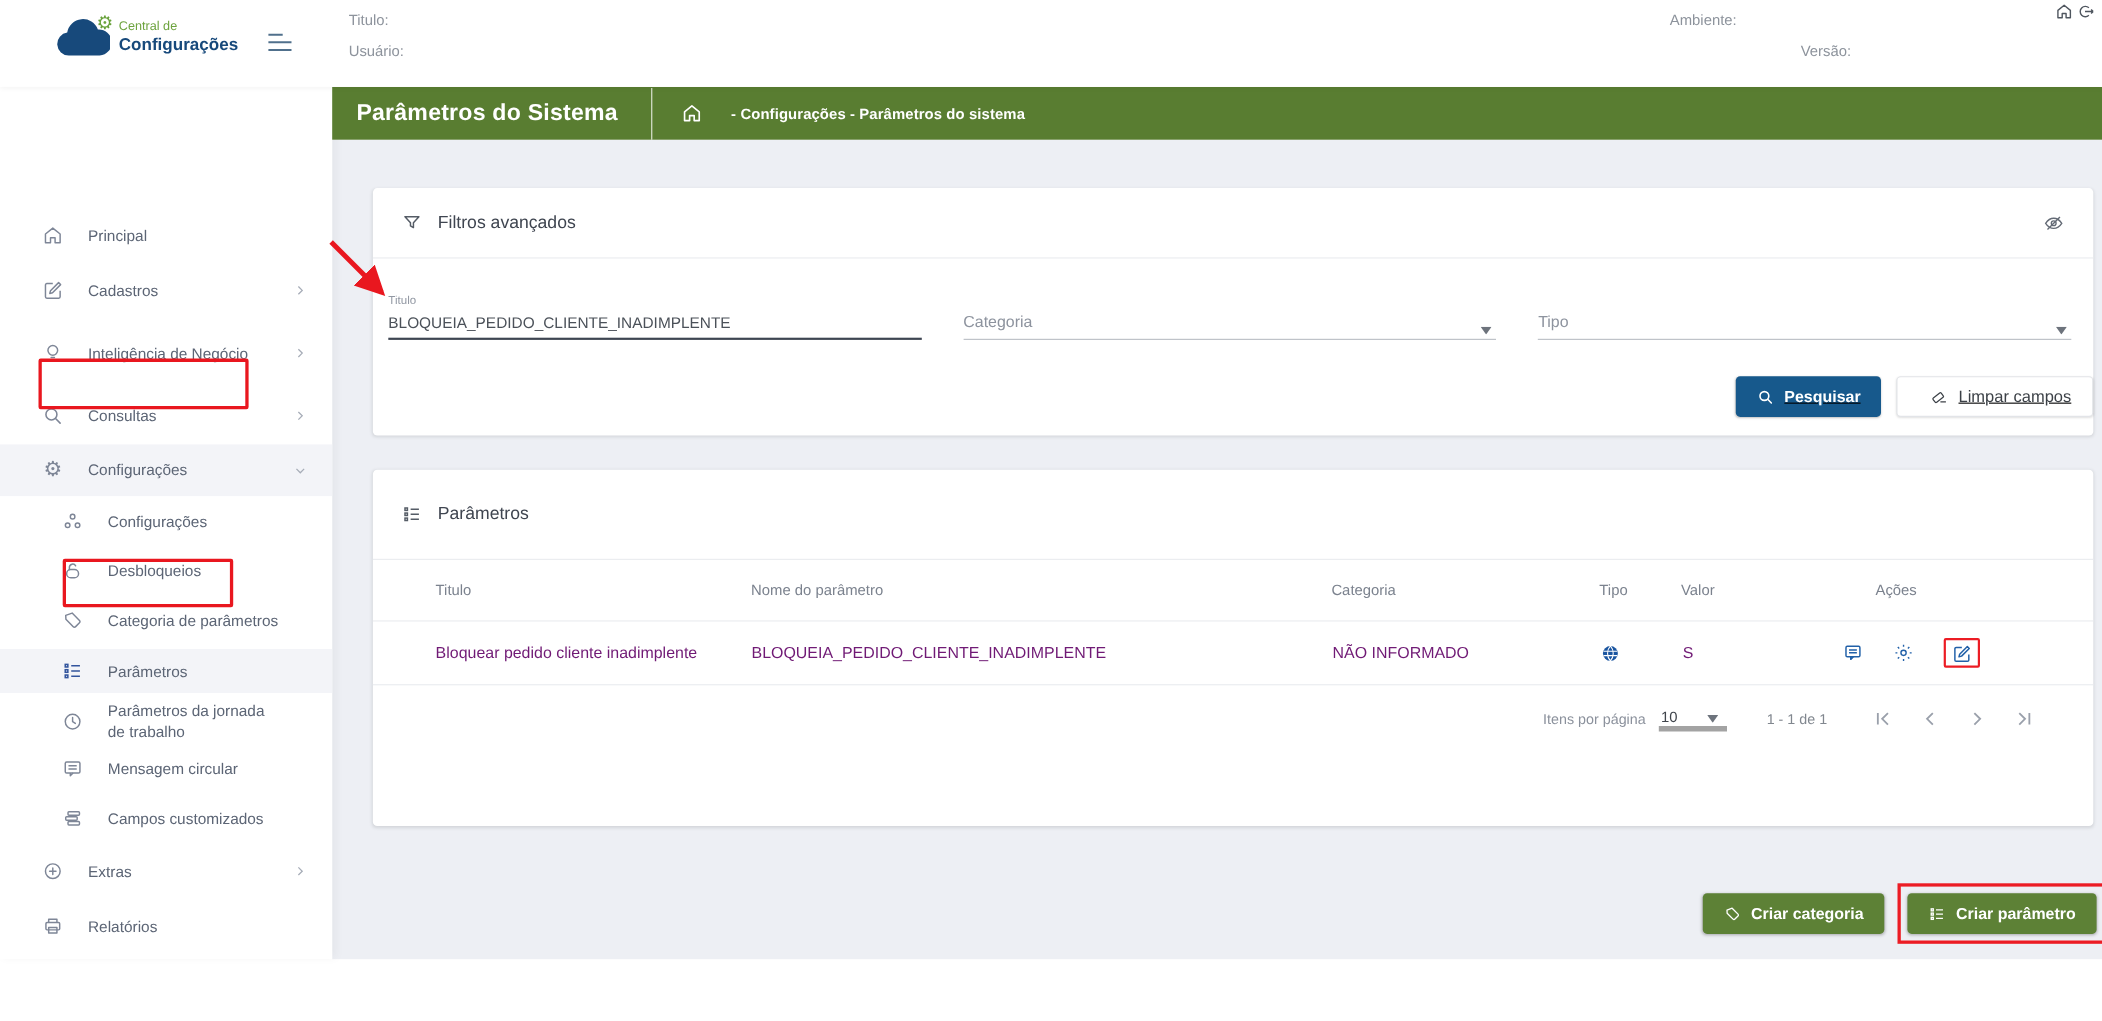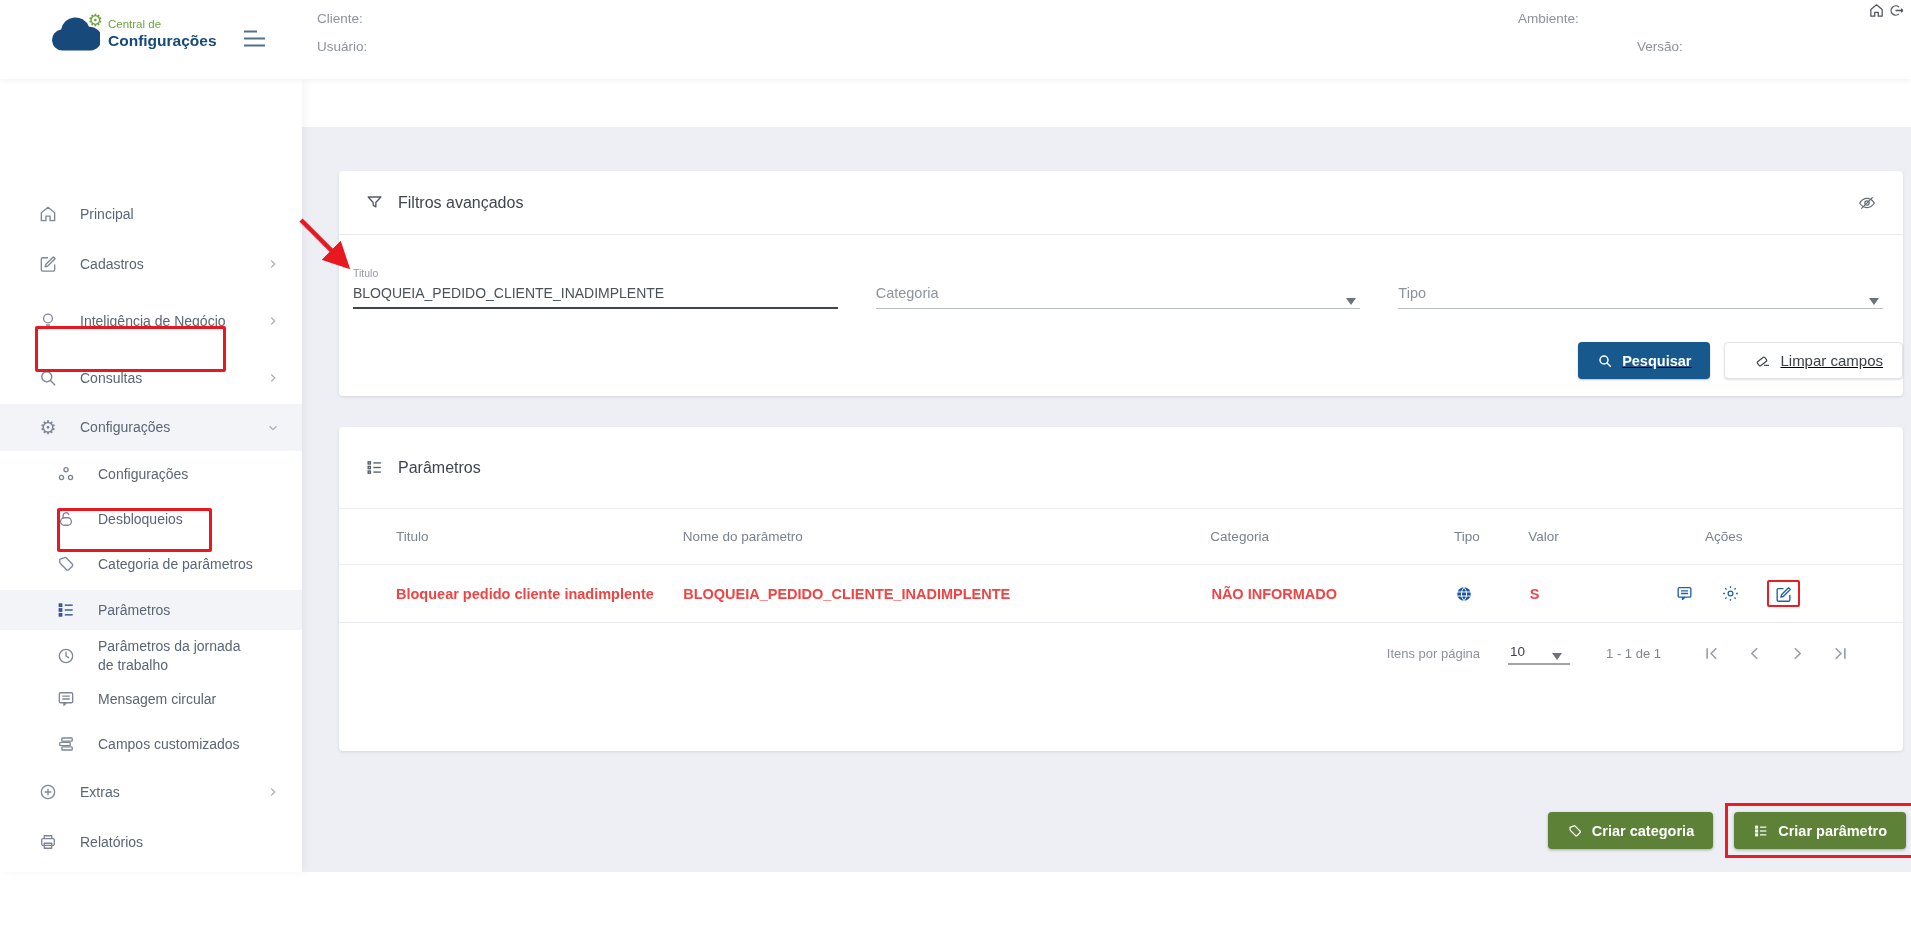--- a/index.html
+++ b/index.html
@@ -63,31 +63,31 @@
   .caret { position:absolute; right:4px; bottom:10px; width:10px; height:7px; color:#6d737c; }
   .btn-row { display:flex; justify-content:flex-end; gap:14px; margin-top:33px;text-decoration:underline; }
   .btn { display:flex; align-items:center; gap:9px; height:37px; padding:0 19px; border-radius:4px; font-size:14.5px; font-weight:bold; cursor:pointer; border:none; font-family:"Liberation Sans",sans-serif; }
   .btn-blue { background:#17598c; color:#fff; box-shadow:0 1px 2px rgba(0,0,0,.25); }
   .btn-white { background:#fff; color:#3c4147; border:1px solid #e2e4e8; box-shadow:0 1px 2px rgba(0,0,0,.12); font-weight:normal; font-size:15px;padding-left:30px; }
   .btn svg { width:16px; height:16px; }
 
   
   .trow { display:flex; align-items:center; padding-left:57px; padding-right:40px; }
   .thead { height:55px; font-size:13.5px; color:#7b828e; }
-  .tdata { height:57px; font-size:14.5px; color:#ef4444;font-weight:bold; }
+  .tdata { height:57px; font-size:14.5px; color:#701a75; }
   .c1 { width:305px; } .c2 { width:561px; } .c3 { width:259px; } .c4 { width:79px; } .c5 { width:154px; } .c6 { width:200px; }
   .c6.hd { padding-left:32px; }
   .actions { display:flex; align-items:center; gap:27px; color:#2160a8; }
   .actions svg { width:19px; height:19px; display:block; cursor:pointer; }
   .globe { width:18px; height:18px; display:block; }
   .ann-wrap { border:2.5px solid #ec1c24; border-radius:2px; padding:3px 5px 1px 5px; margin:-6px 0; }
 
   
   .pag { height:60px; display:flex; align-items:center; justify-content:flex-end; padding-right:52px; color:#8b919c; font-size:13px; }
-  .pag-select { position:relative; margin-left:28px; width:62px; height:24px; border-bottom:2px solid #a3a3a3; cursor:pointer; }
+  .pag-select { position:relative; margin-left:12px; width:62px; height:24px; border-bottom:5px solid #a3a3a3; cursor:pointer; }
   .pag-select .val { position:absolute; left:2px; top:3px; font-size:13.5px; color:#3f444b; }
   .pag-select .caret { bottom:8px; right:8px; }
   .pag-range { margin-left:36px; color:#81878f; font-size:13px; }
   .pag-nav { display:flex; margin-left:40px; gap:22px; color:#9aa0ab; }
   .pag-nav svg { width:21px; height:21px; cursor:pointer; }
 
   
   .footer-actions { position:absolute; top:676px; right:-4px; display:flex; align-items:center; gap:12px; }
   .btn-green { background:#5d8136; color:#fff; box-shadow:0 1px 3px rgba(0,0,0,.3); height:37px; }
   .ann-box-btn { border:3px solid #ec1c24; padding:6px; }
@@ -112,35 +112,45 @@
       <div class="logo-text">
         <div class="logo-line1">Central de</div>
         <div class="logo-line2">Configurações</div>
       </div>
     </div>
     <div class="hamburger">
       <svg viewBox="0 0 24 20" fill="none" stroke="currentColor" stroke-width="1.8">
           <path d="M1 2.5h13M1 9.5h21M1 16.5h21"></path>
         </svg>
     </div>
-    <div class="hd-label" style="left:317px; top:11px;">Cliente:</div>
+    <div class="hd-label" style="left:317px; top:11px;">Titulo:</div>
     <div class="hd-label" style="left:317px; top:39px;">Usuário:</div>
     <div class="hd-label" style="left:1518px; top:11px;">Ambiente:</div>
     <div class="hd-label" style="left:1637px; top:39px;">Versão:</div>
     <div class="corner-icons">
       <span><svg viewBox="0 0 24 24" fill="none" stroke="currentColor" stroke-width="1.8" stroke-linejoin="round">
             <path d="M4 10.5 12 4l8 6.5V20h-5.5v-5.5h-5V20H4z"></path>
           </svg></span>
       <span><svg viewBox="0 0 24 24" fill="none" stroke="currentColor" stroke-width="1.8">
             <path d="M15.5 7.2A6.6 6.6 0 1 0 15.5 16.8"></path>
             <path d="M10.5 12H21m0 0-2.6-2.6M21 12l-2.6 2.6"></path>
           </svg></span>
     </div>
   </div>
 
+  <div id="pagebar">
+    <div class="pg-title">Parâmetros do Sistema</div>
+    <div class="pg-divider"></div>
+    <div class="pg-home">
+      <svg viewBox="0 0 24 24" fill="none" stroke="currentColor" stroke-width="1.8" stroke-linejoin="round">
+          <path d="M4 10.5 12 4l8 6.5V20h-5.5v-5.5h-5V20H4z"></path>
+        </svg>
+    </div>
+    <div class="pg-breadcrumb">- Configurações - Parâmetros do sistema</div>
+  </div>
 
   <div id="sidebar">
 
     <div class="nav-item" style="top:116px; height:38px;">
       <span class="nav-ic">
           <svg viewBox="0 0 24 24" fill="none" stroke="currentColor" stroke-width="1.6" stroke-linejoin="round">
             <path d="M4 10.5 12 4l8 6.5V20h-5.5v-5.5h-5V20H4z"></path>
           </svg>
         </span>
       <span class="nav-label">Principal</span>

